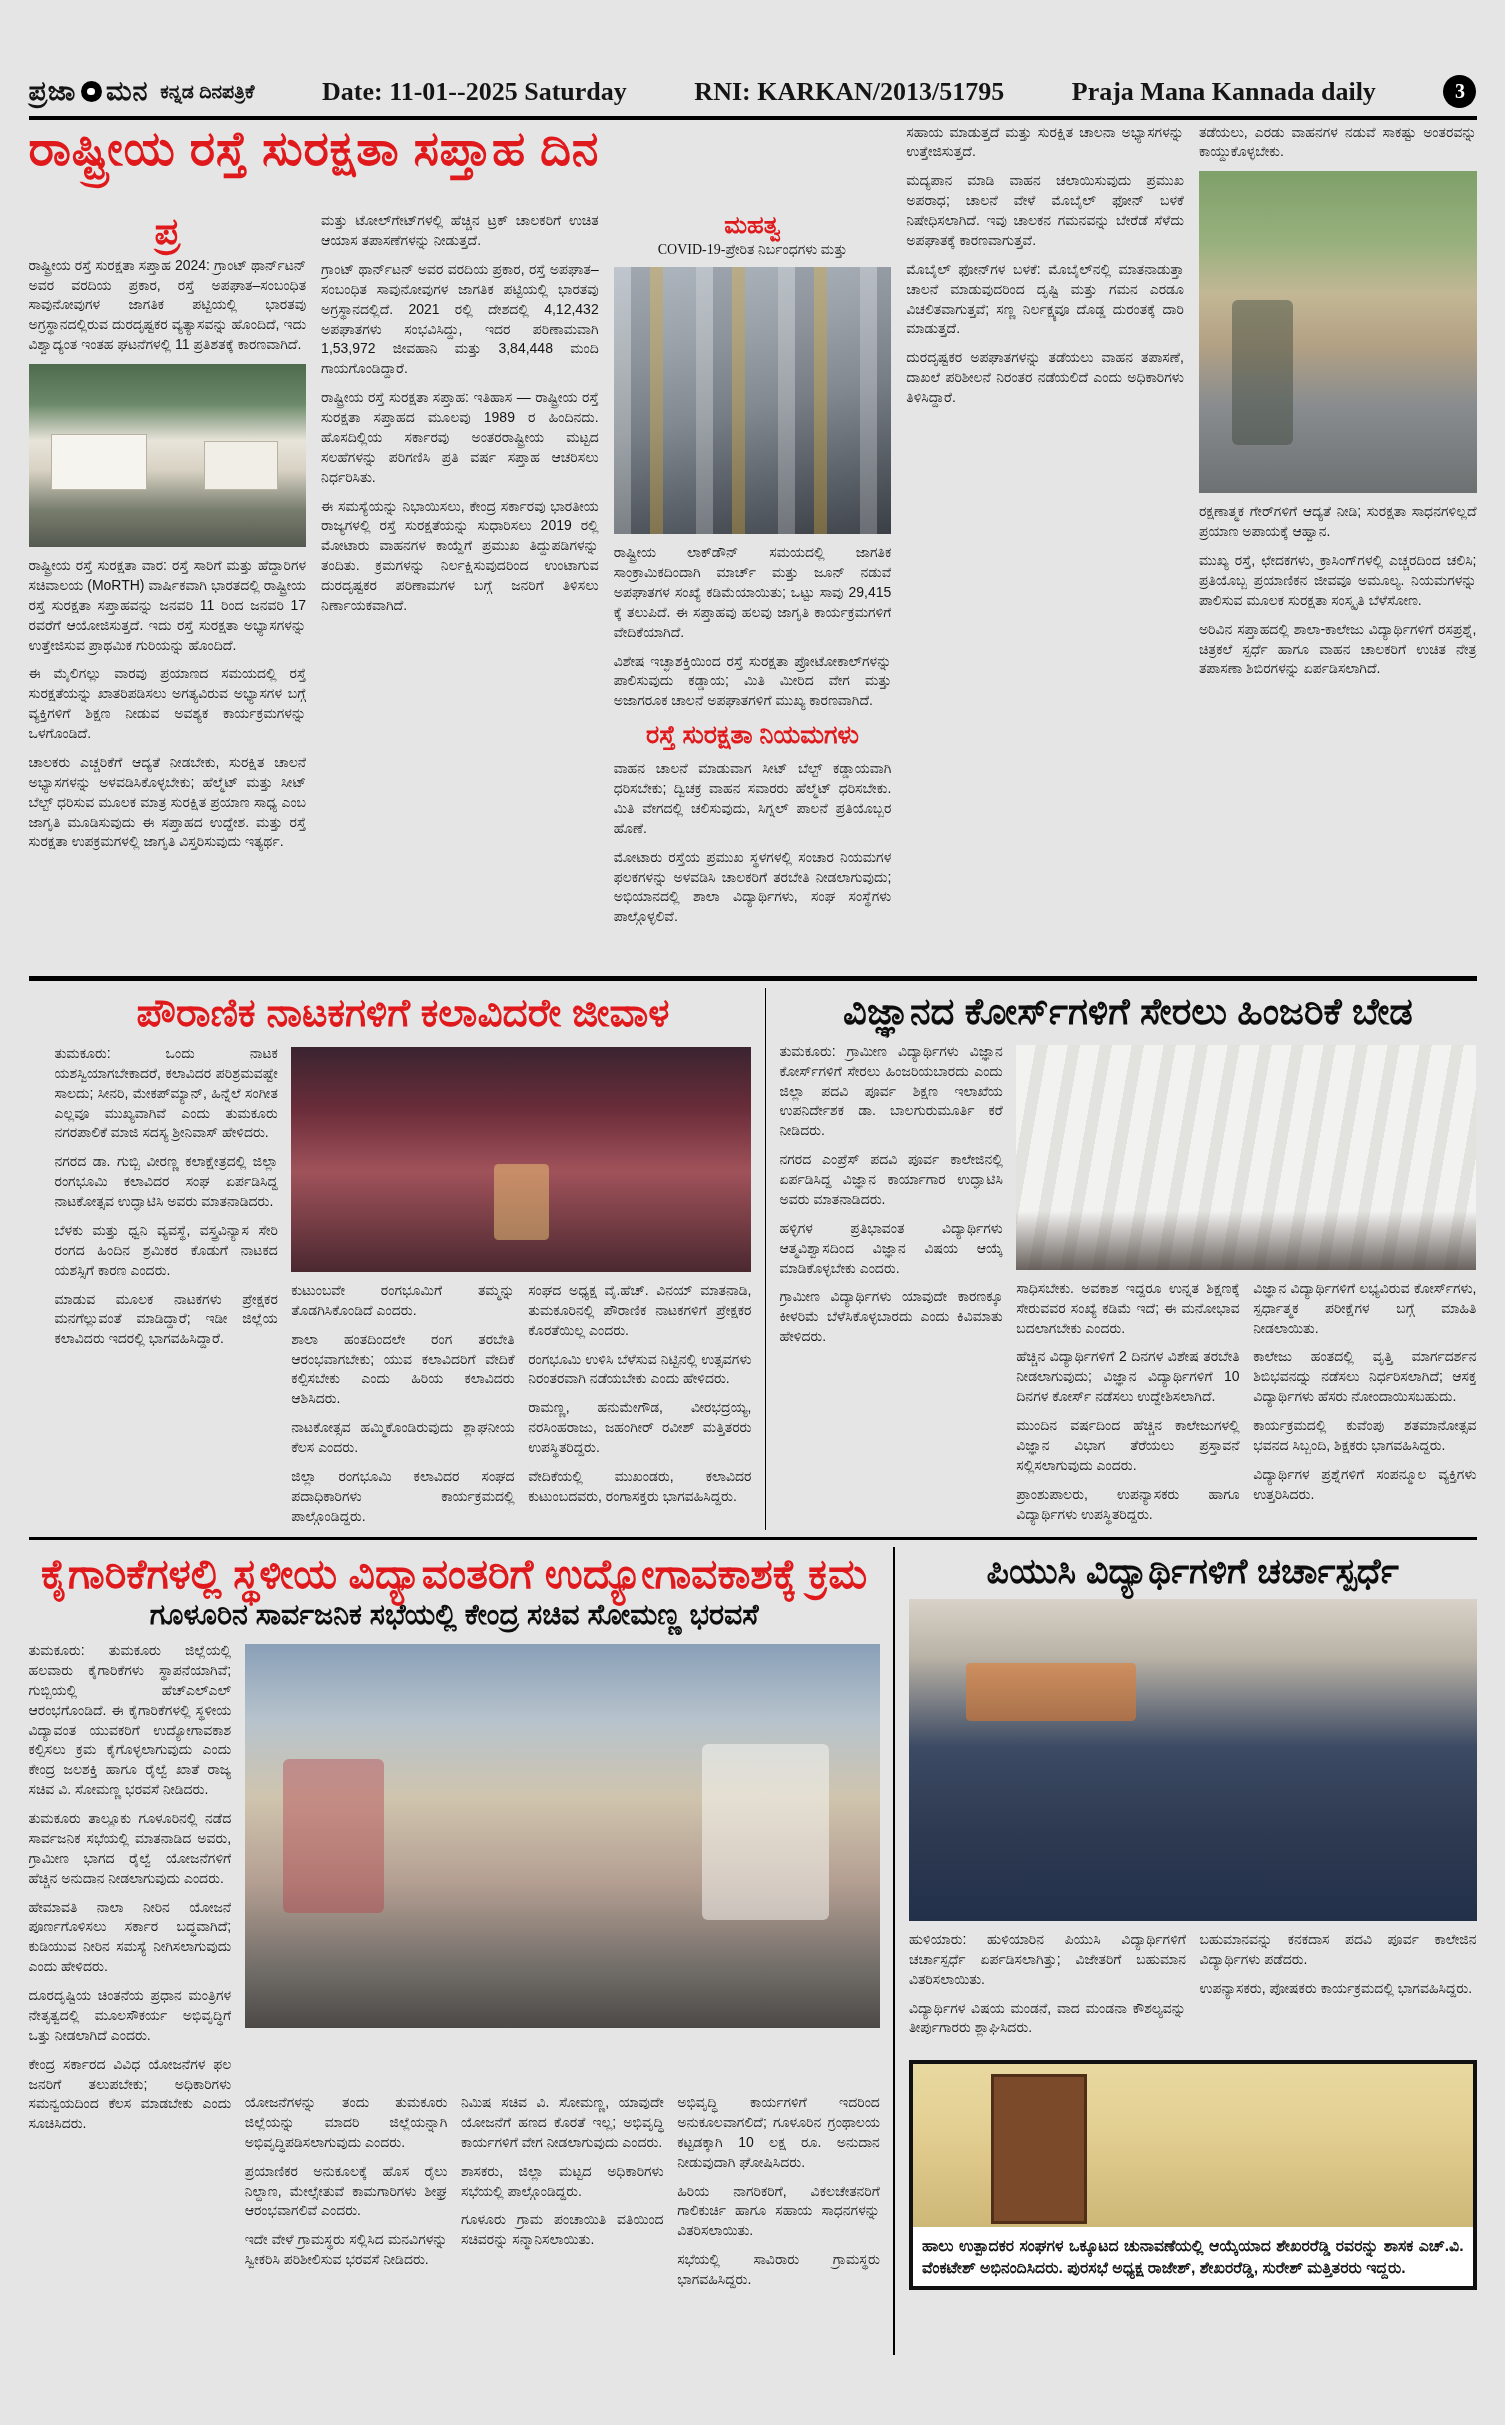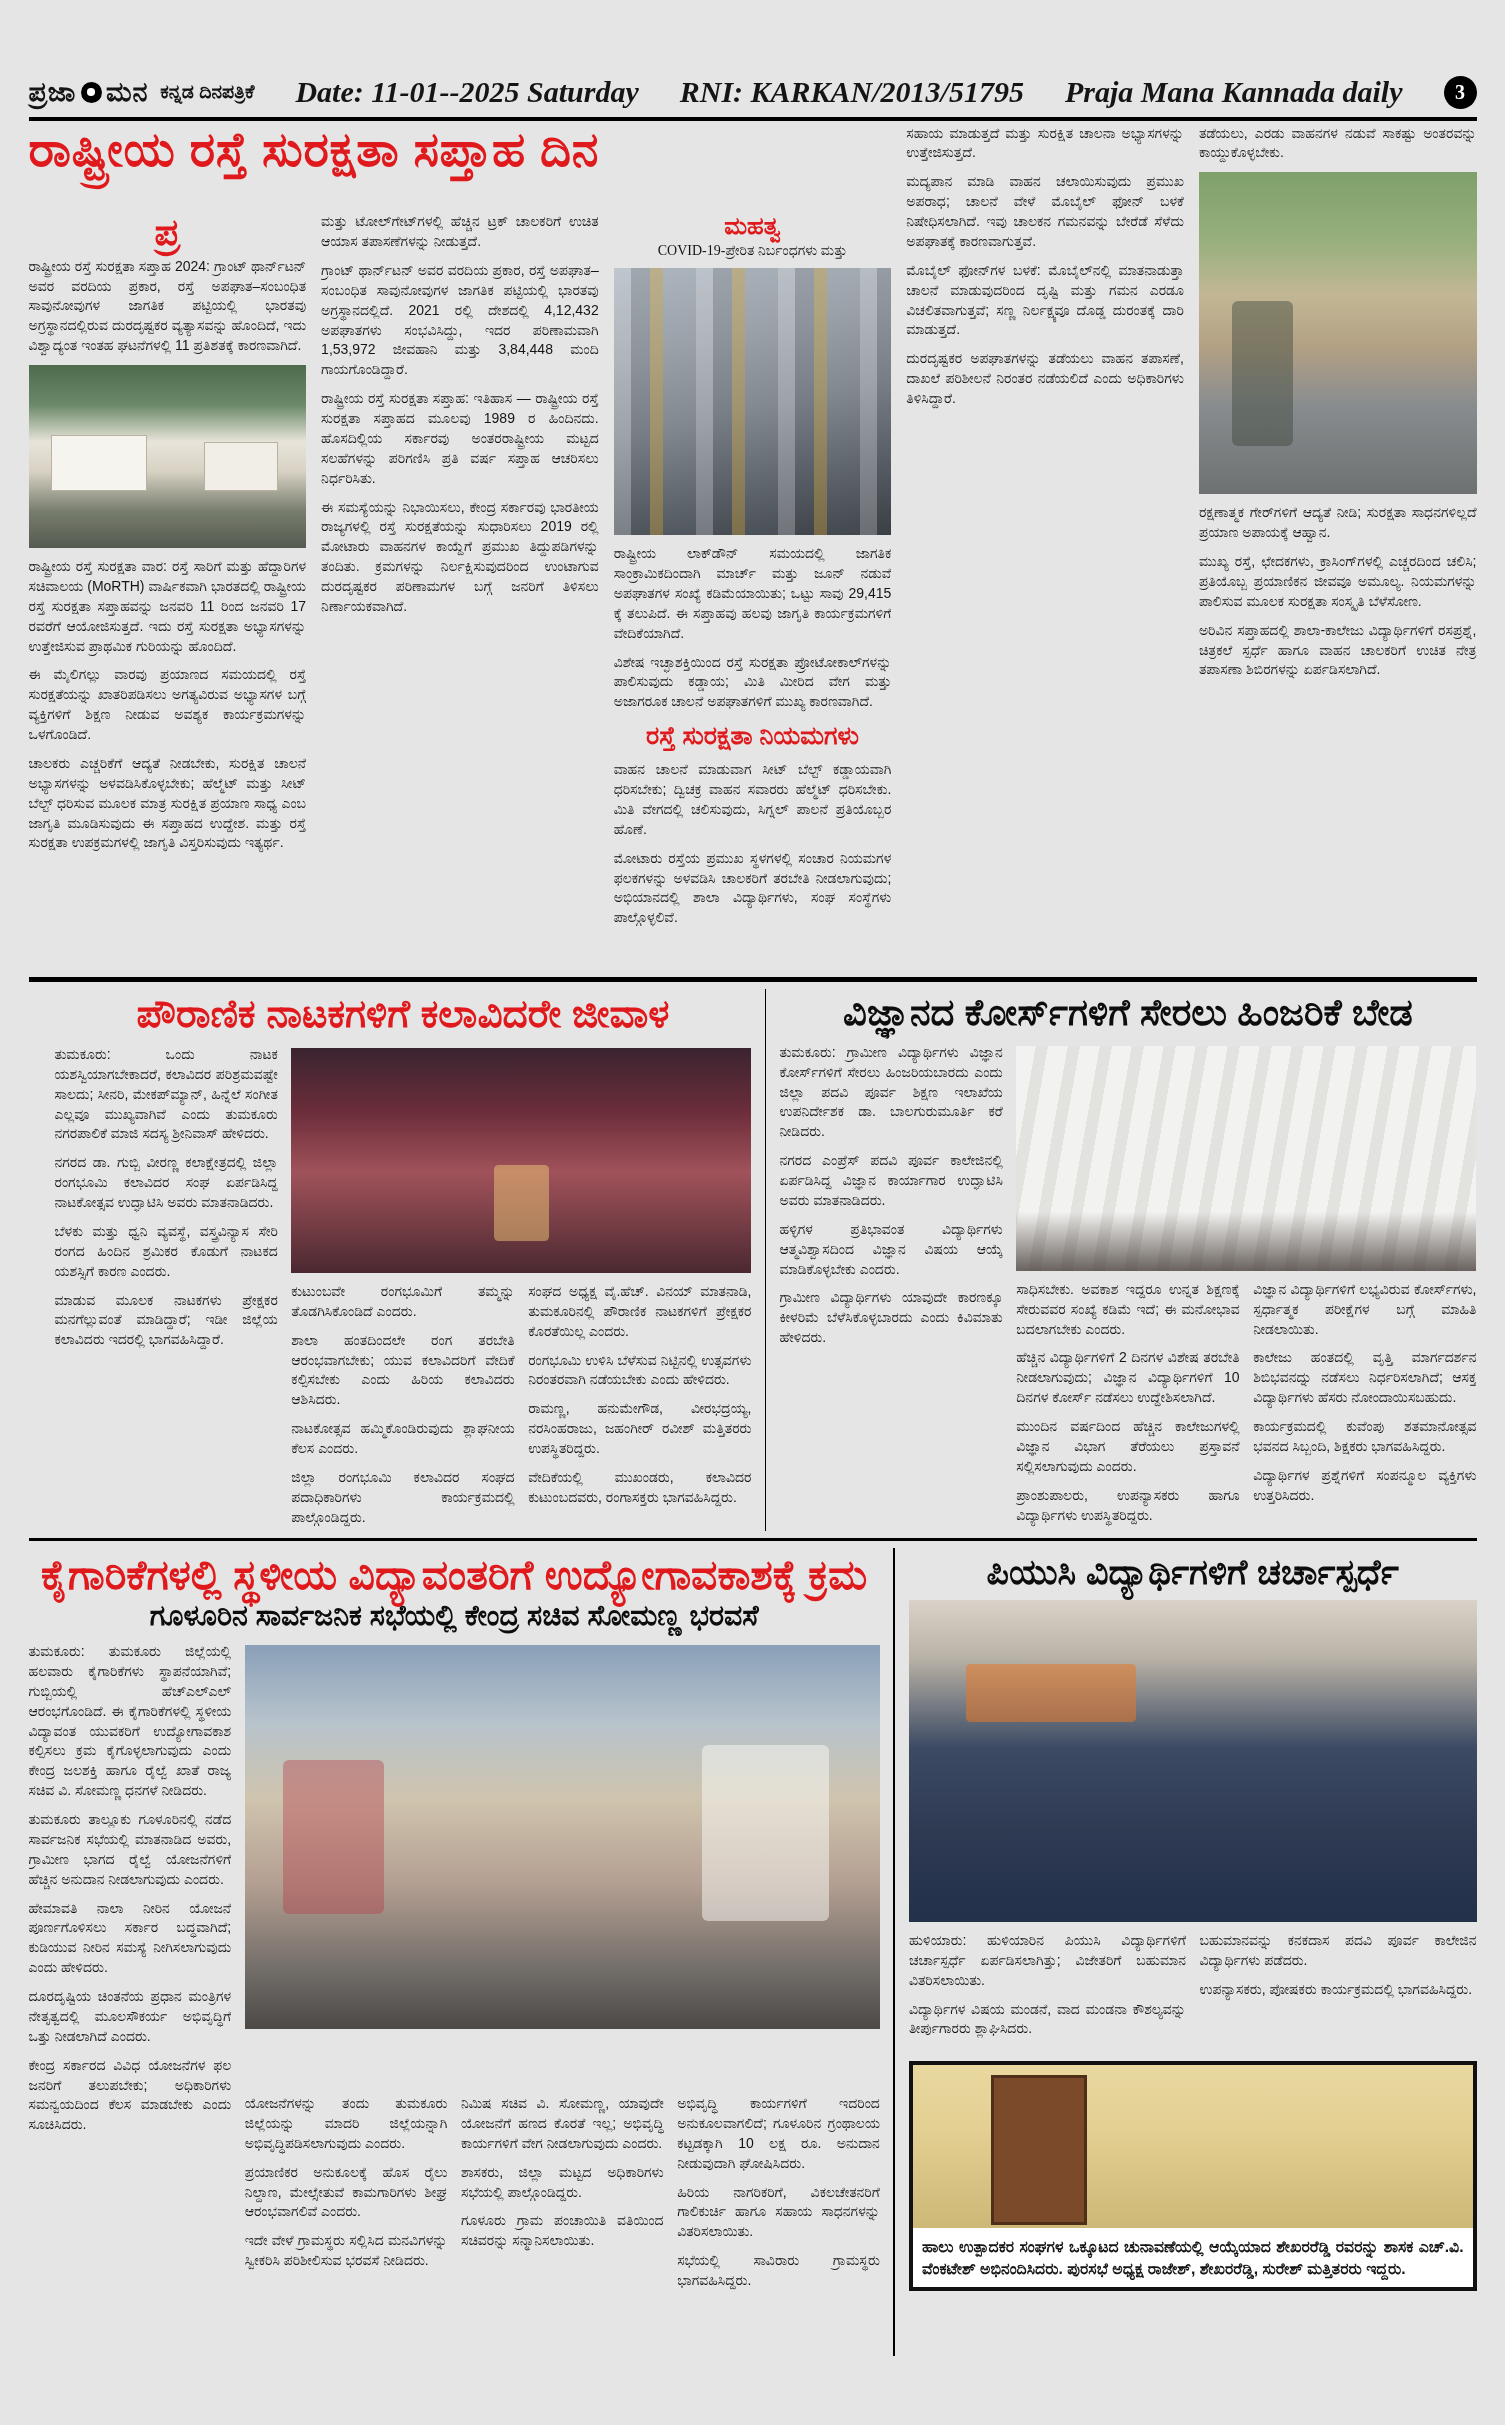--- a/index.html
+++ b/index.html
@@ -8,21 +8,21 @@
   .inner{padding:0 28.5px;}
 
   
   .hdr{margin-top:75px;display:flex;align-items:center;justify-content:space-between;
        border-bottom:4.5px solid #000;padding-bottom:7.5px;}
   .masthead{display:flex;align-items:center;gap:4.5px;font-weight:bold;}
   .mast-kn{font-size:27px;letter-spacing:0.7px;}
   .emblem{width:21px;height:21px;border-radius:50%;background:#000;display:inline-block;position:relative;}
   .emblem::after{content:"";position:absolute;left:6.7px;top:6.7px;width:7.5px;height:7.5px;border-radius:50%;background:#fff;}
   .tagline{font-size:19px;font-weight:bold;margin-left:7.5px;}
-  .hdr-serif{font-family:"Liberation Serif","DejaVu Serif",serif;font-weight:bold;font-size:30px;font-style:italic;}
+  .hdr-serif{font-family:"Liberation Serif","DejaVu Serif",serif;font-weight:bold;font-size:26px;}
   .pgnum{width:33px;height:33px;border-radius:50%;background:#000;color:#fff;display:flex;
          align-items:center;justify-content:center;font-weight:bold;font-size:20px;
          font-family:"Liberation Serif","DejaVu Serif",serif;}
 
   
   .bt p{font-size:14px;line-height:1.42;text-align:justify;margin:0 0 9px;}
   .col{overflow:hidden;}
   .rule{height:4.5px;background:#000;margin:7.5px 0;}
   .rule.thin{height:2.2px;}
 
@@ -218,21 +218,21 @@
     </div>
 
     <div class="rule thin"></div>
 
     <div class="s3">
       <div class="left">
         <h2 class="h3red">ಕೈಗಾರಿಕೆಗಳಲ್ಲಿ ಸ್ಥಳೀಯ ವಿದ್ಯಾವಂತರಿಗೆ ಉದ್ಯೋಗಾವಕಾಶಕ್ಕೆ ಕ್ರಮ</h2>
         <div class="h3sub">ಗೂಳೂರಿನ ಸಾರ್ವಜನಿಕ ಸಭೆಯಲ್ಲಿ ಕೇಂದ್ರ ಸಚಿವ ಸೋಮಣ್ಣ ಭರವಸೆ</div>
         <div class="s3grid">
           <div class="col bt lead">
-            <p>ತುಮಕೂರು: ತುಮಕೂರು ಜಿಲ್ಲೆಯಲ್ಲಿ ಹಲವಾರು ಕೈಗಾರಿಕೆಗಳು ಸ್ಥಾಪನೆಯಾಗಿವೆ; ಗುಬ್ಬಿಯಲ್ಲಿ ಹೆಚ್‌ಎಲ್‌ಎಲ್ ಆರಂಭಗೊಂಡಿದೆ. ಈ ಕೈಗಾರಿಕೆಗಳಲ್ಲಿ ಸ್ಥಳೀಯ ವಿದ್ಯಾವಂತ ಯುವಕರಿಗೆ ಉದ್ಯೋಗಾವಕಾಶ ಕಲ್ಪಿಸಲು ಕ್ರಮ ಕೈಗೊಳ್ಳಲಾಗುವುದು ಎಂದು ಕೇಂದ್ರ ಜಲಶಕ್ತಿ ಹಾಗೂ ರೈಲ್ವೆ ಖಾತೆ ರಾಜ್ಯ ಸಚಿವ ವಿ. ಸೋಮಣ್ಣ ಧನಗಳೆ ನೀಡಿದರು.</p>
+            <p>ತುಮಕೂರು: ತುಮಕೂರು ಜಿಲ್ಲೆಯಲ್ಲಿ ಹಲವಾರು ಕೈಗಾರಿಕೆಗಳು ಸ್ಥಾಪನೆಯಾಗಿವೆ; ಗುಬ್ಬಿಯಲ್ಲಿ ಹೆಚ್‌ಎಲ್‌ಎಲ್ ಆರಂಭಗೊಂಡಿದೆ. ಈ ಕೈಗಾರಿಕೆಗಳಲ್ಲಿ ಸ್ಥಳೀಯ ವಿದ್ಯಾವಂತ ಯುವಕರಿಗೆ ಉದ್ಯೋಗಾವಕಾಶ ಕಲ್ಪಿಸಲು ಕ್ರಮ ಕೈಗೊಳ್ಳಲಾಗುವುದು ಎಂದು ಕೇಂದ್ರ ಜಲಶಕ್ತಿ ಹಾಗೂ ರೈಲ್ವೆ ಖಾತೆ ರಾಜ್ಯ ಸಚಿವ ವಿ. ಸೋಮಣ್ಣ ಭರವಸೆ ನೀಡಿದರು.</p>
             <p>ತುಮಕೂರು ತಾಲ್ಲೂಕು ಗೂಳೂರಿನಲ್ಲಿ ನಡೆದ ಸಾರ್ವಜನಿಕ ಸಭೆಯಲ್ಲಿ ಮಾತನಾಡಿದ ಅವರು, ಗ್ರಾಮೀಣ ಭಾಗದ ರೈಲ್ವೆ ಯೋಜನೆಗಳಿಗೆ ಹೆಚ್ಚಿನ ಅನುದಾನ ನೀಡಲಾಗುವುದು ಎಂದರು.</p>
             <p>ಹೇಮಾವತಿ ನಾಲಾ ನೀರಿನ ಯೋಜನೆ ಪೂರ್ಣಗೊಳಿಸಲು ಸರ್ಕಾರ ಬದ್ಧವಾಗಿದೆ; ಕುಡಿಯುವ ನೀರಿನ ಸಮಸ್ಯೆ ನೀಗಿಸಲಾಗುವುದು ಎಂದು ಹೇಳಿದರು.</p>
             <p>ದೂರದೃಷ್ಟಿಯ ಚಿಂತನೆಯ ಪ್ರಧಾನ ಮಂತ್ರಿಗಳ ನೇತೃತ್ವದಲ್ಲಿ ಮೂಲಸೌಕರ್ಯ ಅಭಿವೃದ್ಧಿಗೆ ಒತ್ತು ನೀಡಲಾಗಿದೆ ಎಂದರು.</p>
             <p>ಕೇಂದ್ರ ಸರ್ಕಾರದ ವಿವಿಧ ಯೋಜನೆಗಳ ಫಲ ಜನರಿಗೆ ತಲುಪಬೇಕು; ಅಧಿಕಾರಿಗಳು ಸಮನ್ವಯದಿಂದ ಕೆಲಸ ಮಾಡಬೇಕು ಎಂದು ಸೂಚಿಸಿದರು.</p>
           </div>
           <div class="pic">
             <div class="ph ph-meeting"></div>
           </div>
           <div class="col bt t2">
             <p>ಯೋಜನೆಗಳನ್ನು ತಂದು ತುಮಕೂರು ಜಿಲ್ಲೆಯನ್ನು ಮಾದರಿ ಜಿಲ್ಲೆಯನ್ನಾಗಿ ಅಭಿವೃದ್ಧಿಪಡಿಸಲಾಗುವುದು ಎಂದರು.</p>

